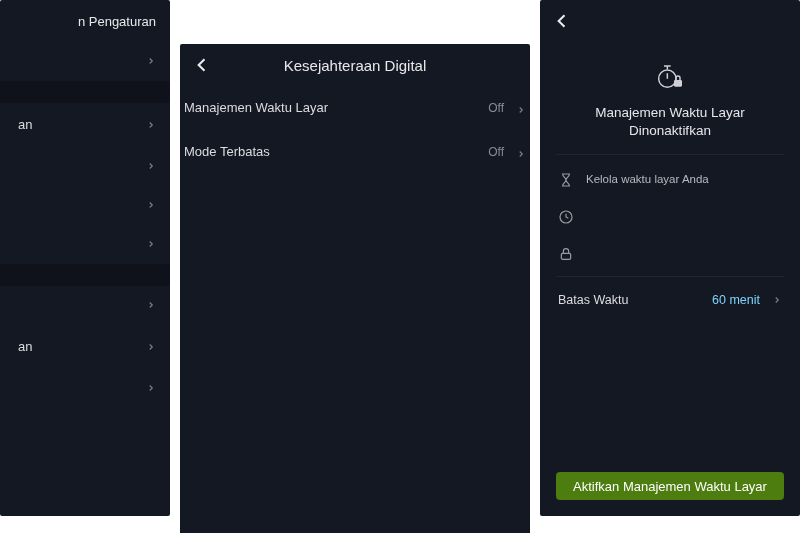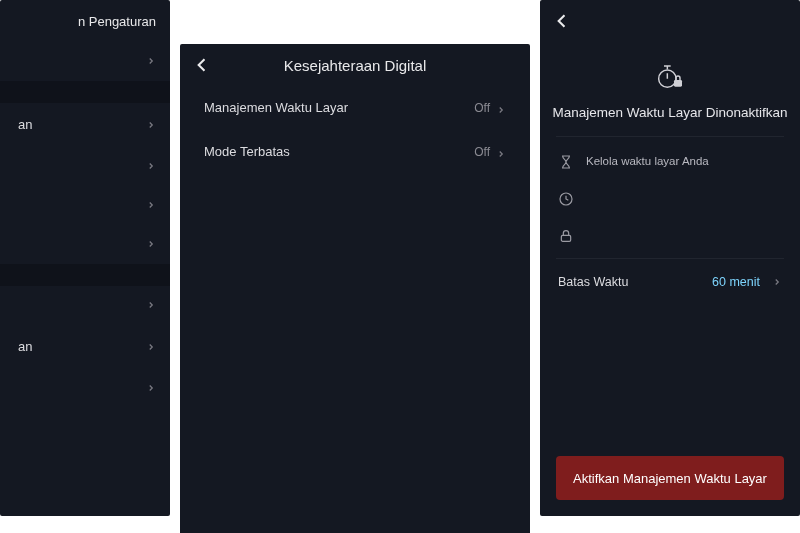--- a/index.html
+++ b/index.html
@@ -8,46 +8,46 @@
   .phone { position: absolute; top: 0; height: 516px; background: #141822; overflow: hidden; border-radius: 2px; }
   .phone.p1 { left: 0; width: 170px; }
   .phone.p2 { left: 180px; width: 350px; margin-top: 44px; }
   .phone.p3 { left: 540px; width: 260px; }
 
   .header { display: flex; align-items: center; height: 42px; padding: 16px 12px; color: #e8e8ea; position: relative; }
   .header .title { position: absolute; left: 0; right: 0; text-align: center; font-size: 15px; font-weight: 500; pointer-events: none; }
   .header .title-right { font-size: 13px; font-weight: 500; color: #e8e8ea; }
   .back { width: 20px; height: 20px; color: #e8e8ea; }
 
-  .row { display: flex; align-items: center; justify-content: space-between; padding: 14px 24px; color: #dcdce0; font-size: 13px; border-bottom: 1px solid rgba(255,255,255,0.0); }
+  .row { display: flex; align-items: center; justify-content: space-between; padding: 14px 4px; color: #dcdce0; font-size: 13px; border-bottom: 1px solid rgba(255,255,255,0.0); }
   .row .left { display: flex; align-items: center; gap: 10px; }
-  .row .right { display: flex; align-items: flex-end; gap: 6px; color: #8a8a92; font-size: 12px; }
+  .row .right { display: flex; align-items: flex-end; gap: 12px; color: #8a8a92; font-size: 12px; }
   .chev { width: 10px; height: 10px; color: #7a7a82; }
 
   .section-gap { height: 22px; background: #0f121a; }
   .divider { height: 1px; background: rgba(255,255,255,0.06); margin: 0 16px; }
 
   
   .p1 .row { padding: 14px 14px 14px 0; }
   .p1 .row .label { white-space: nowrap; overflow: hidden; margin-left: 18px; }
 
   
-  .hero { display: flex; flex-direction: column; align-items: center; padding: 18px 0 14px; gap: 12px; }
+  .hero { display: flex; flex-direction: column; align-items: center; padding: 18px 18px 14px; gap: 12px; }
   .hero-icon { width: 32px; height: 32px; color: #cfcfd5; }
   .hero-title { color: #e6e6ea; font-size: 13.5px; font-weight: 500; text-align: center; line-height: 1.35; }
 
   .info-list { padding: 6px 18px 4px; }
   .info-item { display: flex; gap: 12px; padding: 10px 0; color: #b8b8c0; font-size: 11.5px; line-height: 1.45; }
   .info-item .ico { flex: 0 0 16px; width: 16px; height: 16px; color: #9a9aa2; margin-top: 1px; }
   .info-item .txt { flex: 1; }
 
   .limit-row { display: flex; align-items: center; justify-content: space-between; padding: 16px 18px; color: #dcdce0; font-size: 12.5px; }
   .limit-row .right { display: flex; align-items: center; gap: 12px; color: #7dd3fc; }
 
-  .cta { position: absolute; left: 16px; right: 16px; bottom: 16px; height: 44px; border: none; border-radius: 4px; background: #7f1d1d; color: #fff; font-size: 13px; font-weight: 500; cursor: pointer; }
+  .cta { position: absolute; left: 16px; right: 16px; bottom: 16px; height: 28px; border: none; border-radius: 4px; background: #4d7c0f; color: #fff; font-size: 13px; font-weight: 500; cursor: pointer; }
 
   svg { display: block; }
 </style>
 </head>
 <body>
 
 <div class="stage">
 
   <div class="phone p1">
     <div class="header">

